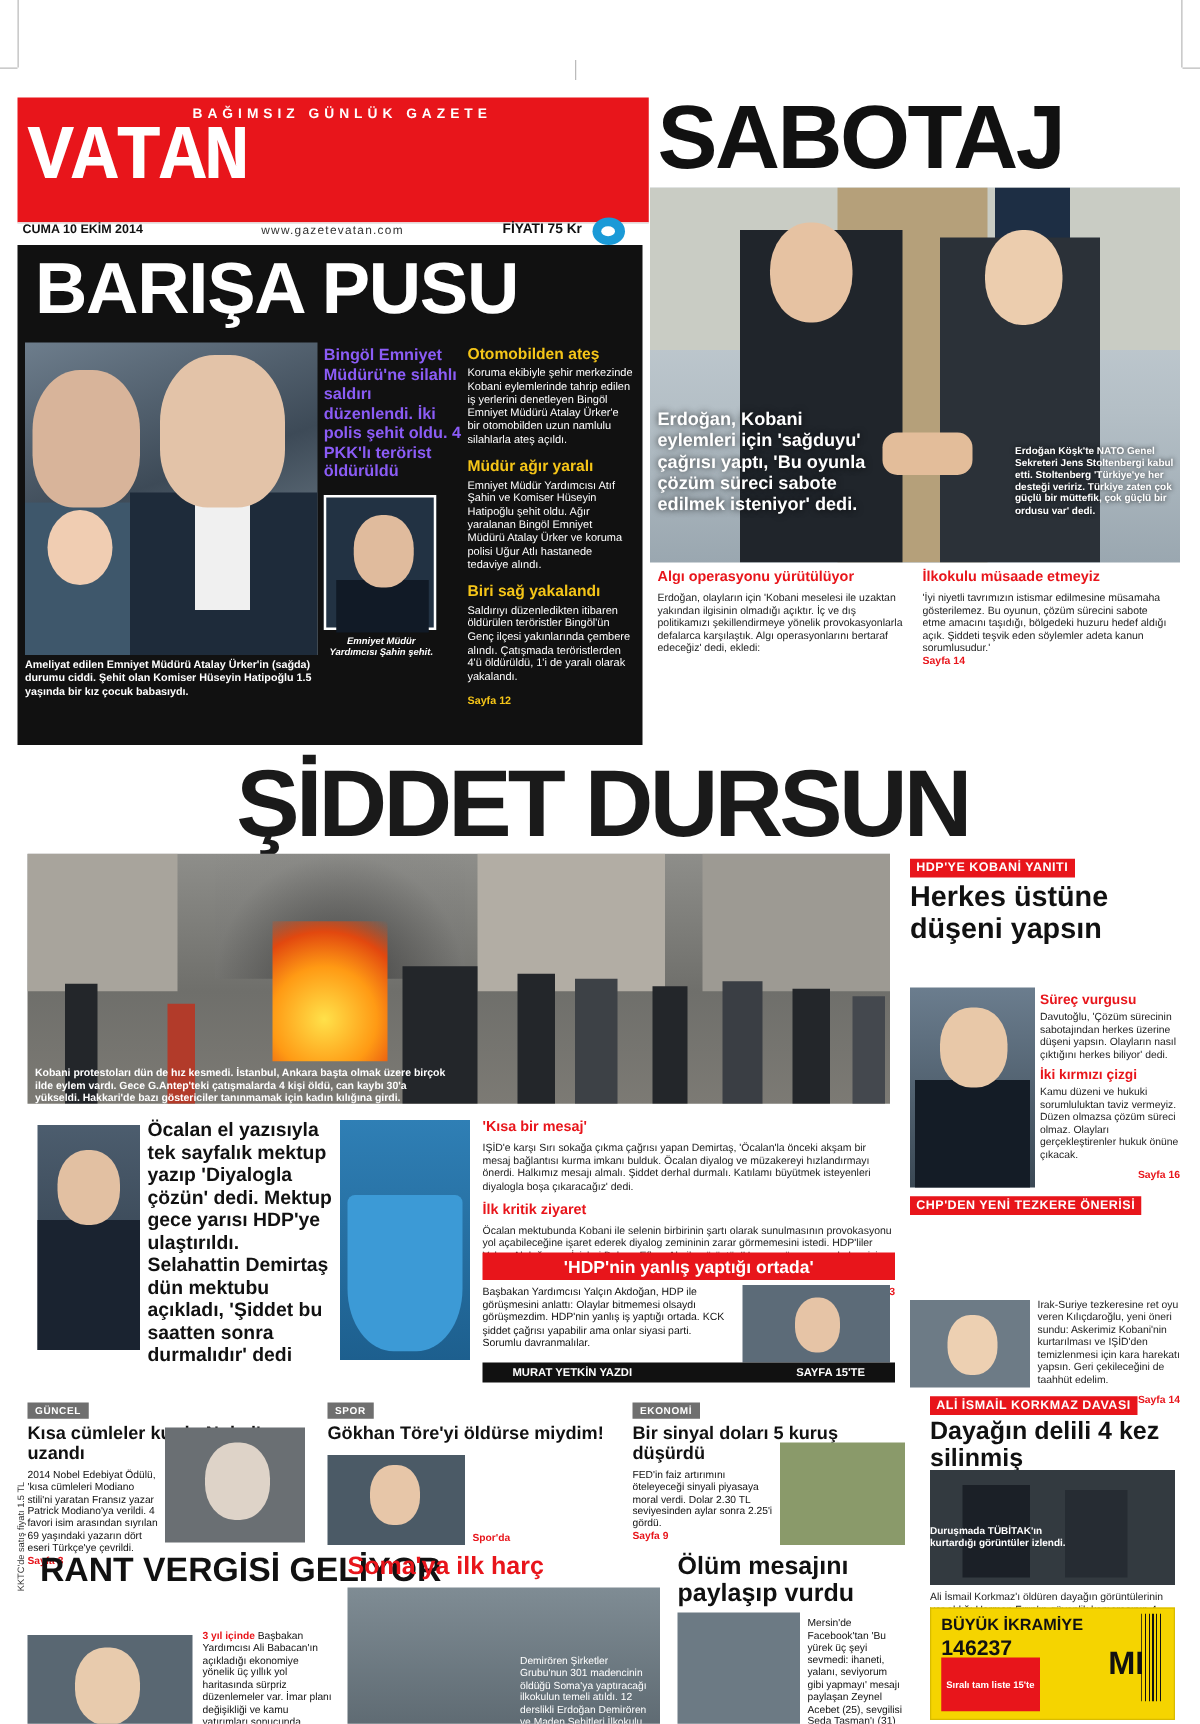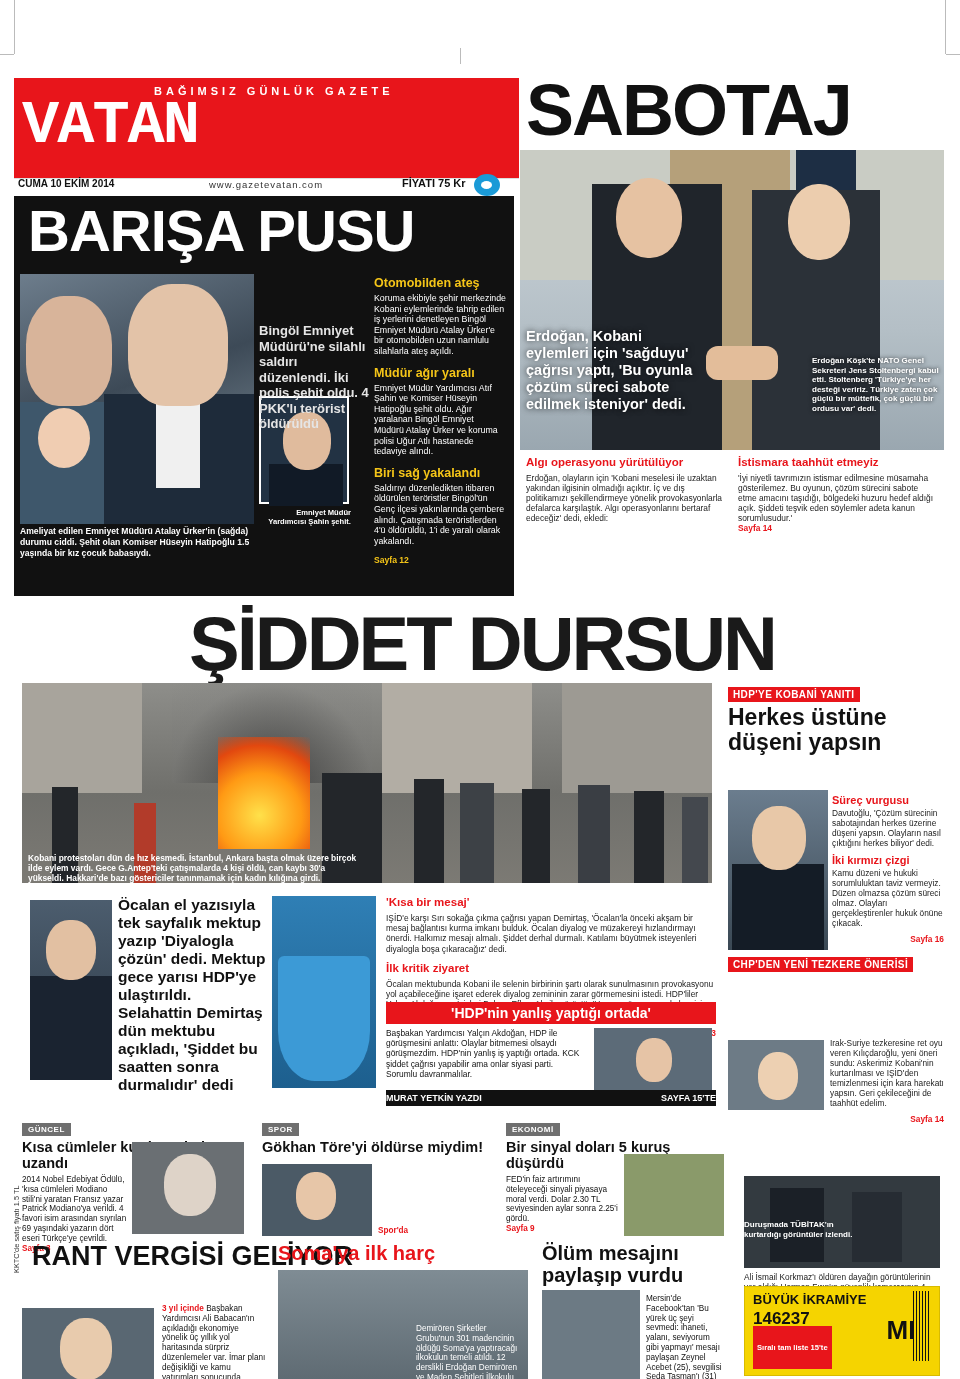--- a/index.html
+++ b/index.html
@@ -82,26 +82,25 @@
     font-size:8.6px; line-height:11px; color:#fff; font-weight:bold;
   }
   .barisa-inset {
     position:absolute; left:245px; top:200px; width:90px; height:108px;
     background:#223243; border:2px solid #fff;
   }
   .bi-face { position:absolute; left:22px; top:14px; width:48px; height:58px; background:#e0bb9d; border-radius:46%; }
   .bi-body { position:absolute; left:8px; top:66px; width:74px; height:42px; background:#111a26; }
   .barisa-inset-cap {
     position:absolute; left:245px; top:312px; width:92px;
-    font-size:7.6px; line-height:9px; color:#fff; font-weight:bold; text-align:right;
+    font-size:7.6px; line-height:9px; color:#fff; font-weight:bold; text-align:center;font-style:italic;
   }
   .barisa-col1 {
     position:absolute; left:245px; top:80px; width:110px;
-    color:#e5e5e5;
-    margin-top:47px;
+    color:#8b5cf6;
   }
   .barisa-col1 p { margin:0; font-size:13px; line-height:15.5px; font-weight:bold; }
   .barisa-col2 { position:absolute; left:360px; top:80px; width:132px; color:#fff; }
   .barisa-col2 h4 { margin:0 0 3px 0; font-size:12.5px; line-height:14px; color:#f5c518; font-weight:bold; }
   .barisa-col2 p { margin:0 0 9px 0; font-size:8.8px; line-height:10.6px; }
   .barisa-col2 .pg { color:#f5c518; font-weight:bold; }
 
   
   .erdogan-photo {
     position:absolute; left:506px; top:72px; width:424px; height:300px;
@@ -189,21 +188,21 @@
   }
   .hdp-sub { position:absolute; left:372px; top:950px; width:200px; font-size:8.4px; line-height:10.2px; }
   .yalcin-photo {
     position:absolute; left:580px; top:950px; width:118px; height:62px;
     background:#5c6b78;
   }
   .yp-head { position:absolute; left:42px; top:10px; width:36px; height:44px; background:#e6c4a6; border-radius:46%; }
   .byline {
     position:absolute; left:372px; top:1012px; width:330px; height:16px;
     background:#111; color:#fff; font-size:9px; font-weight:bold;
-    display:flex; align-items:center; justify-content:space-between; padding:0 0;
+    display:flex; align-items:center; justify-content:space-between; padding:0 24px;
   }
 
   
   .rc { position:absolute; left:714px; width:216px; }
   .rc-label {
     background:#e8151b; color:#fff; font-size:10px; font-weight:bold;
     padding:2px 5px; display:inline-block; letter-spacing:.4px;
   }
   .rc h2 { margin:3px 0 4px 0; font-size:23px; line-height:25px; font-weight:bold; color:#111; }
   .rc h3 { margin:2px 0 3px 0; font-size:20px; line-height:22px; font-weight:bold; color:#111; }
@@ -345,21 +344,21 @@
   </div>
   <div class="erdogan-lead">Erdoğan, Kobani eylemleri için 'sağduyu' çağrısı yaptı, 'Bu oyunla çözüm süreci sabote edilmek isteniyor' dedi.</div>
   <div class="erdogan-cap">Erdoğan Köşk'te NATO Genel Sekreteri Jens Stoltenbergi kabul etti. Stoltenberg 'Türkiye'ye her desteği veririz. Türkiye zaten çok güçlü bir müttefik, çok güçlü bir ordusu var' dedi.</div>
 
   <div class="under-cols">
     <div class="uc left">
       <h4>Algı operasyonu yürütülüyor</h4>
       <p>Erdoğan, olayların için 'Kobani meselesi ile uzaktan yakından ilgisinin olmadığı açıktır. İç ve dış politikamızı şekillendirmeye yönelik provokasyonlarla defalarca karşılaştık. Algı operasyonlarını bertaraf edeceğiz' dedi, ekledi:</p>
     </div>
     <div class="uc right">
-      <h4>İstismara taahhüt etmeyiz</h4>
+      <h4>İlkokulu müsaade etmeyiz</h4>
       <p>'İyi niyetli tavrımızın istismar edilmesine müsamaha gösterilemez. Bu oyunun, çözüm sürecini sabote etme amacını taşıdığı, bölgedeki huzuru hedef aldığı açık. Şiddeti teşvik eden söylemler adeta kanun sorumlusudur.'</p>
       <div class="pg" style="font-size:8.4px">Sayfa 14</div>
     </div>
   </div>
 
   <div class="siddet">ŞİDDET DURSUN</div>
 
   <div class="riot">
     <i class="bld" style="left:0;width:120px;"></i>
     <i class="bld" style="left:360px;width:150px;background:#b2ada4;"></i>
@@ -425,20 +424,24 @@
     <span class="rc-label">CHP'DEN YENİ TEZKERE ÖNERİSİ</span>
   </div>
   <div class="kilic-photo">
     <div class="kl-head"></div>
   </div>
   <div class="rc" style="top:960px;left:816px;width:114px;">
     <p>Irak-Suriye tezkeresine ret oyu veren Kılıçdaroğlu, yeni öneri sundu: Askerimiz Kobani'nin kurtarılması ve IŞİD'den temizlenmesi için kara harekatı yapsın. Geri çekileceğini de taahhüt edelim.</p>
     <div class="pg" style="font-size:8.3px;text-align:right">Sayfa 14</div>
   </div>
 
+  <div class="rc" style="top:1036px;left:730px;width:200px;">
+    <span class="rc-label">ALİ İSMAİL KORKMAZ DAVASI</span>
+    <h3>Dayağın delili 4 kez silinmiş</h3>
+  </div>
   <div class="ali-photo">
     <div class="ap-fig"></div>
     <div class="ap-fig2"></div>
   </div>
   <div class="ali-cap">Duruşmada TÜBİTAK'ın kurtardığı görüntüler izlendi.</div>
   <div class="rc" style="top:1194px;left:730px;width:196px;">
     <p>Ali İsmail Korkmaz'ı öldüren dayağın görüntülerinin yer aldığı Harman Fırın'ın güvenlik kamerasının 4 kez silindiği TÜBİTAK raporuyla ortaya çıktı. Polis Yalçın Akbulut'un tutuklanması istemi reddedildi.</p>
     <div class="pg" style="font-size:8.3px;text-align:right">Sayfa 16</div>
   </div>
 

